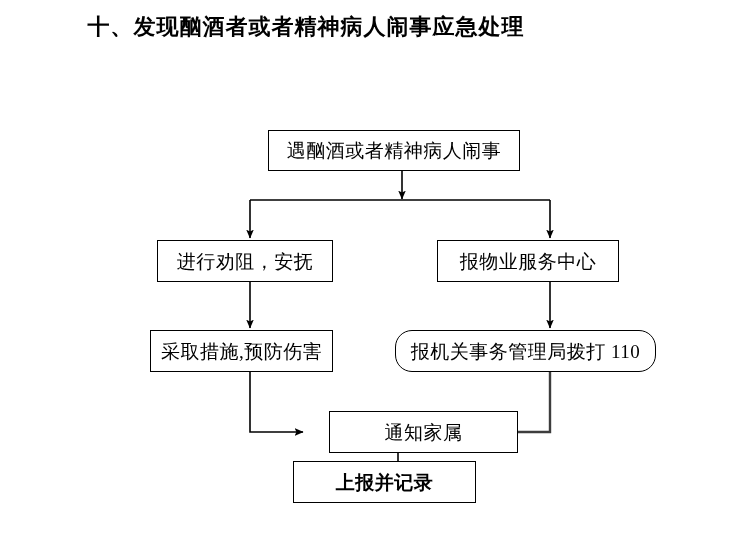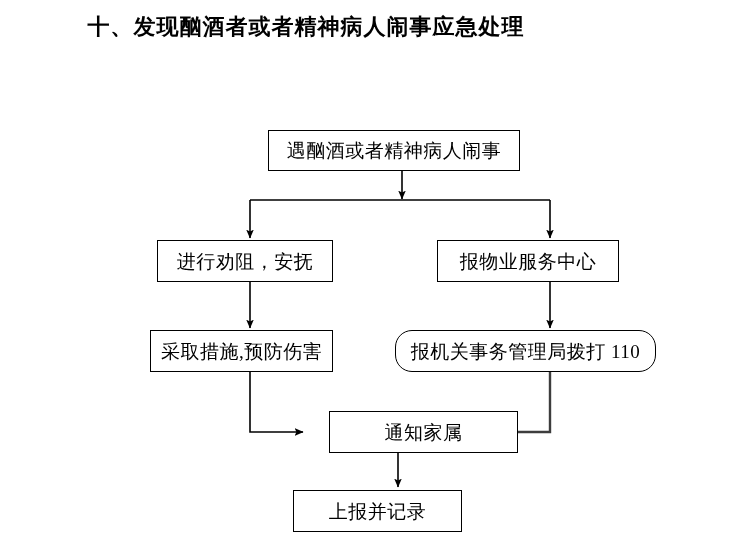--- a/index.html
+++ b/index.html
@@ -66,21 +66,21 @@
     display: block;
   }
 
   
   #node-trigger   { left: 268px; top: 130px; width: 252px; height: 41px; }
   #node-dissuade  { left: 157px; top: 240px; width: 176px; height: 42px; justify-content: center; }
   #node-report-pm { left: 437px; top: 240px; width: 182px; height: 42px; }
   #node-measures  { left: 150px; top: 330px; width: 183px; height: 42px; }
   #node-call-110  { left: 395px; top: 330px; width: 261px; height: 42px; border-radius: 17px; }
   #node-notify    { left: 305px; top: 411px; width: 189px; height: 42px; margin-left: 24px; }
-  #node-record    { left: 293px; top: 490px; width: 169px; height: 42px; }
+  #node-record    { left: 293px; top: 461px; width: 183px; height: 42px; font-weight: bold; }
 </style>
 </head>
 <body>
 
 <div id="flow-root">
 
   <div class="page-title">十、发现酗酒者或者精神病人闹事应急处理</div>
 
   <svg id="connectors" viewBox="0 0 750 541" width="750" height="541" xmlns="http://www.w3.org/2000/svg">
     <defs>

